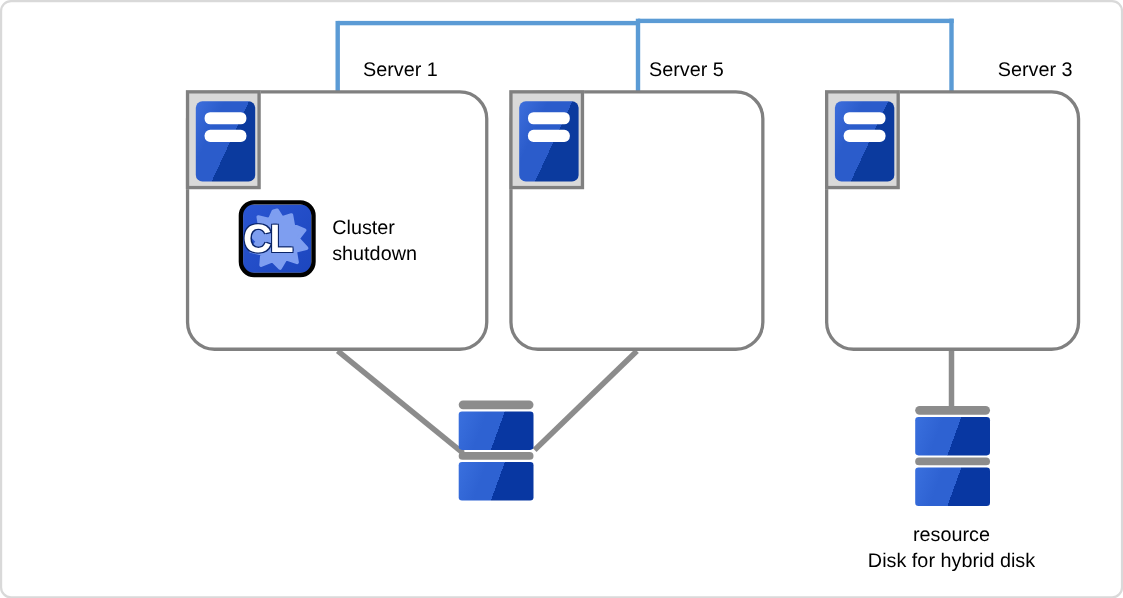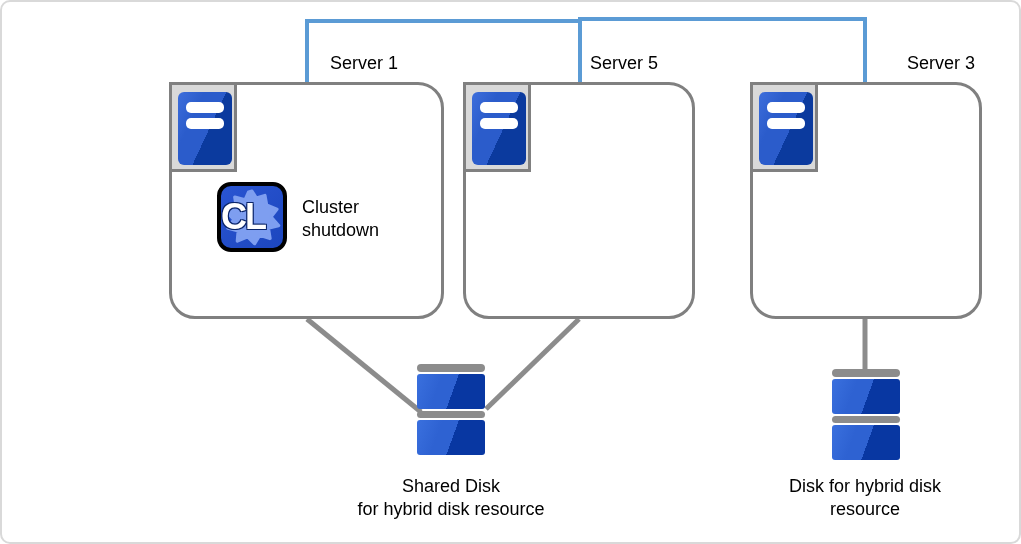--- a/index.html
+++ b/index.html
@@ -130,29 +130,25 @@
     <span class="cl-text">CL</span>
   </div>
   <div class="cluster-note">Cluster shutdown</div>
 
   <div class="disk disk1">
     <div class="cap"></div>
     <div class="platter p1"></div>
     <div class="band"></div>
     <div class="platter p2"></div>
   </div>
-  <div class="disk-label dl1">
-    <span>Shared Disk</span>
-    <span>for hybrid disk resource</span>
-  </div>
 
   <div class="disk disk2">
     <div class="cap"></div>
     <div class="platter p1"></div>
     <div class="band"></div>
     <div class="platter p2"></div>
   </div>
   <div class="disk-label dl2">
+    <span>resource</span>
     <span>Disk for hybrid disk</span>
-    <span>resource</span>
   </div>
 
 </div>
 
 </body></html>

